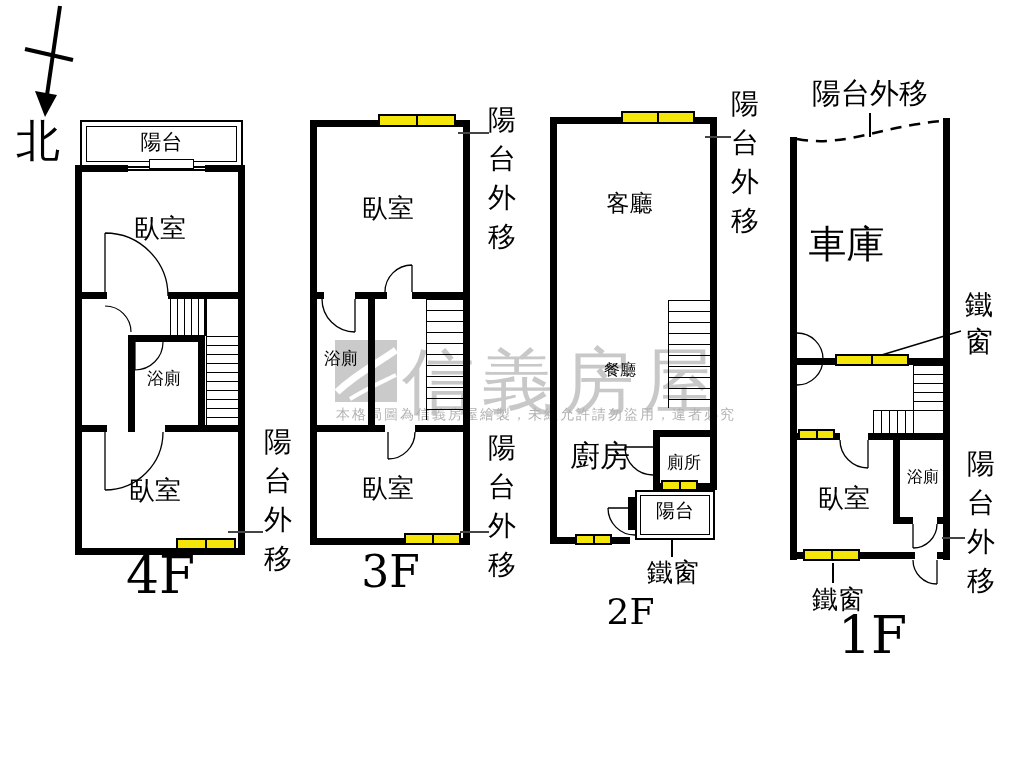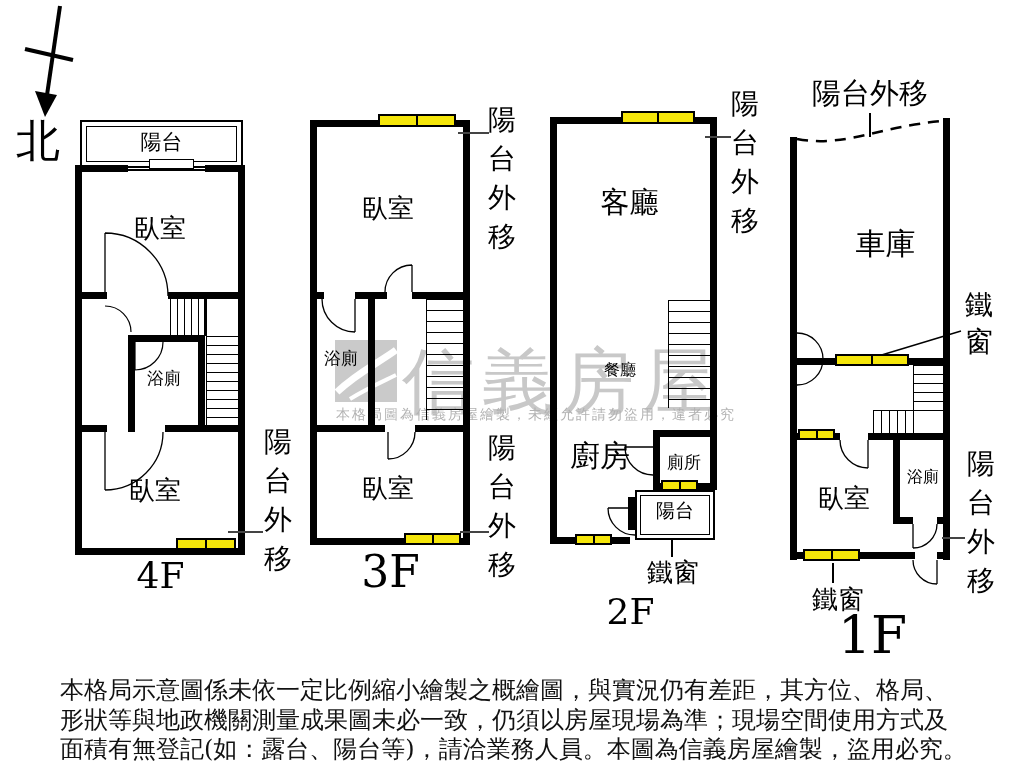--- a/index.html
+++ b/index.html
@@ -98,21 +98,21 @@
     <div class="w" style="left:198px;top:335px;width:7px;height:97px"></div>
     <div class="thin" style="left:205px;top:296px;width:2px;height:40px"></div>
     <div class="stairs" style="left:206px;top:336px;width:32px;height:89px;border-left:1px solid #000;background:repeating-linear-gradient(to bottom,#000 0,#000 1px,transparent 1px,transparent 9px)"></div>
     <div class="w" style="left:75px;top:425px;width:32px;height:7px"></div>
     <div class="w" style="left:165px;top:425px;width:80px;height:7px"></div>
     <div class="win" style="left:176px;top:538px;width:60px;height:12px"></div>
     <div class="lbl" style="left:80px;top:127px;width:163px;height:30px;font-size:21px">陽台</div>
     <div class="lbl" style="left:85px;top:210px;width:150px;height:36px;font-size:26px">臥室</div>
     <div class="lbl" style="left:128px;top:366px;width:72px;height:24px;font-size:17px">浴廁</div>
     <div class="lbl" style="left:80px;top:472px;width:150px;height:36px;font-size:26px">臥室</div>
-    <div class="lbl" style="left:118px;top:550px;width:85px;height:50px;font-size:36px">4F</div>
+    <div class="lbl" style="left:118px;top:550px;width:85px;height:50px;font-size:52px">4F</div>
     <div class="vnote" style="left:262px;top:422px">陽台外移</div>
   </div>
 
   <div>
     <div class="w" style="left:310px;top:120px;width:7px;height:425px"></div>
     <div class="w" style="left:463px;top:120px;width:7px;height:425px"></div>
     <div class="w" style="left:310px;top:120px;width:70px;height:7px"></div>
     <div class="w" style="left:454px;top:120px;width:16px;height:7px"></div>
     <div class="win" style="left:378px;top:114px;width:78px;height:13px"></div>
     <div class="w" style="left:310px;top:538px;width:160px;height:7px"></div>
@@ -141,21 +141,21 @@
     <div class="stairs" style="left:668px;top:300px;width:42px;height:108px;border-left:1px solid #000;background:repeating-linear-gradient(to bottom,#000 0,#000 1px,transparent 1px,transparent 11px)"></div>
     <div class="w" style="left:653px;top:430px;width:64px;height:7px"></div>
     <div class="w" style="left:653px;top:430px;width:7px;height:60px"></div>
     <div class="w" style="left:653px;top:483px;width:64px;height:7px"></div>
     <div class="win" style="left:661px;top:480px;width:37px;height:11px"></div>
     <div class="rect2" style="left:635px;top:490px;width:80px;height:50px"></div>
     <div class="rect1" style="left:640px;top:495px;width:70px;height:40px"></div>
     <div class="w" style="left:628px;top:497px;width:7px;height:33px"></div>
     <div class="w" style="left:550px;top:537px;width:80px;height:7px"></div>
     <div class="win" style="left:575px;top:534px;width:37px;height:11px"></div>
-    <div class="lbl" style="left:557px;top:184px;width:145px;height:38px;font-size:29px">客廳</div>
+    <div class="lbl" style="left:557px;top:184px;width:145px;height:38px;font-size:23px">客廳</div>
     <div class="lbl" style="left:565px;top:352px;width:110px;height:36px;font-size:16px">餐廳</div>
     <div class="lbl" style="left:555px;top:440px;width:90px;height:32px;font-size:30px">廚房</div>
     <div class="lbl" style="left:658px;top:450px;width:52px;height:24px;font-size:17px">廁所</div>
     <div class="lbl" style="left:643px;top:498px;width:64px;height:26px;font-size:19px">陽台</div>
     <div class="lbl" style="left:638px;top:557px;width:70px;height:30px;font-size:26px">鐵窗</div>
     <div class="lbl" style="left:588px;top:586px;width:85px;height:50px;font-size:36px">2F</div>
     <div class="vnote" style="left:729px;top:84px">陽台外移</div>
   </div>
 
   <div>
@@ -168,26 +168,23 @@
     <div class="w" style="left:790px;top:433px;width:50px;height:7px"></div>
     <div class="w" style="left:868px;top:433px;width:82px;height:7px"></div>
     <div class="win" style="left:798px;top:429px;width:37px;height:11px"></div>
     <div class="w" style="left:893px;top:433px;width:7px;height:90px"></div>
     <div class="w" style="left:893px;top:517px;width:20px;height:7px"></div>
     <div class="w" style="left:937px;top:517px;width:13px;height:7px"></div>
     <div class="w" style="left:790px;top:552px;width:125px;height:7px"></div>
     <div class="w" style="left:937px;top:552px;width:13px;height:7px"></div>
     <div class="win" style="left:803px;top:549px;width:57px;height:12px"></div>
     <div class="lbl" style="left:800px;top:76px;width:140px;height:36px;font-size:29px">陽台外移</div>
-    <div class="lbl" style="left:838px;top:224px;width:95px;height:40px;font-size:30px">車庫</div>
+    <div class="lbl" style="left:799px;top:224px;width:95px;height:40px;font-size:38px">車庫</div>
     <div class="vnote" style="left:962px;top:286px;width:34px;line-height:37px">鐵窗</div>
     <div class="lbl" style="left:798px;top:480px;width:92px;height:36px;font-size:26px">臥室</div>
     <div class="lbl" style="left:897px;top:466px;width:52px;height:22px;font-size:16px">浴廁</div>
     <div class="vnote" style="left:965px;top:444px">陽台外移</div>
     <div class="lbl" style="left:802px;top:584px;width:72px;height:30px;font-size:26px">鐵窗</div>
     <div class="lbl" style="left:830px;top:610px;width:85px;height:50px;font-size:52px">1F</div>
   </div>
 
-  <div class="disclaimer">本格局示意圖係未依一定比例縮小繪製之概繪圖，與實況仍有差距，其方位、格局、
-形狀等與地政機關測量成果圖未必一致，仍須以房屋現場為準；現場空間使用方式及
-面積有無登記(如：露台、陽台等)，請洽業務人員。本圖為信義房屋繪製，盜用必究。</div>
 
 </div>
 
 </body></html>

